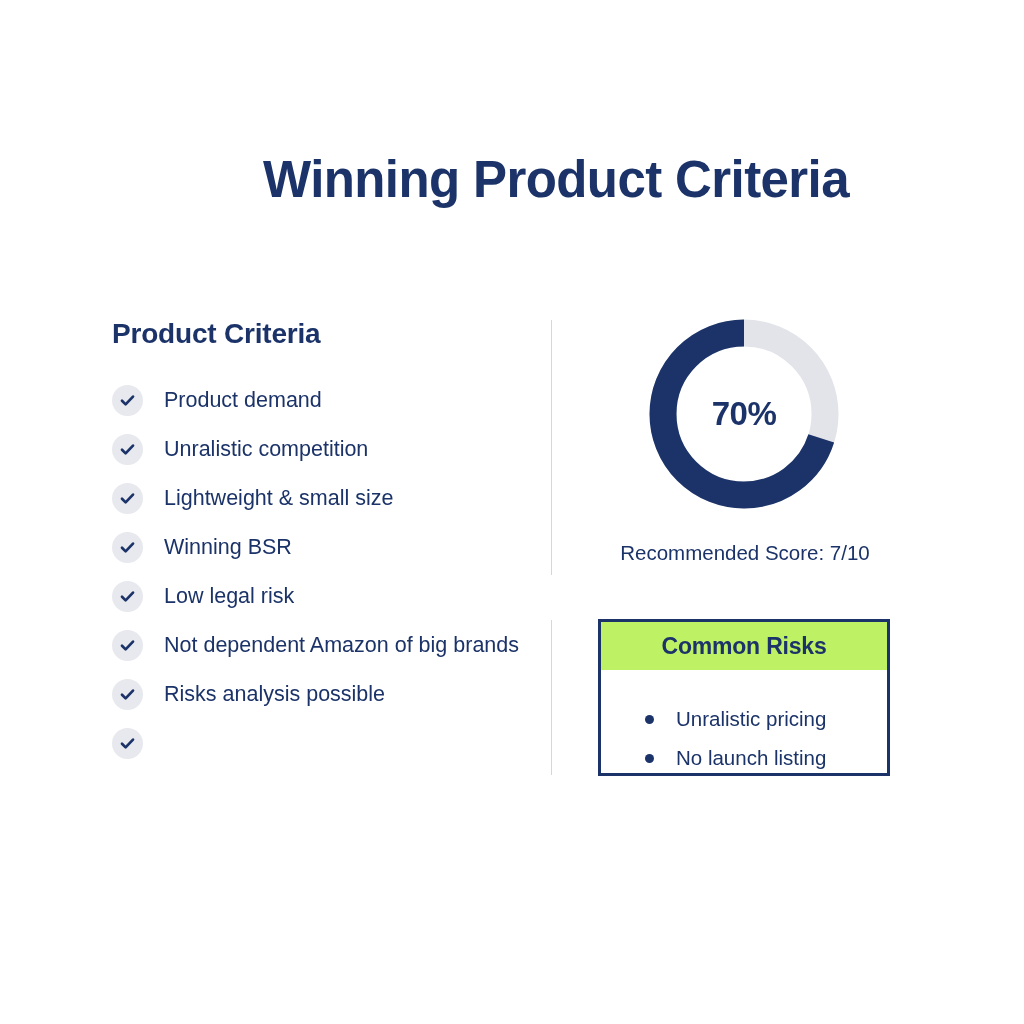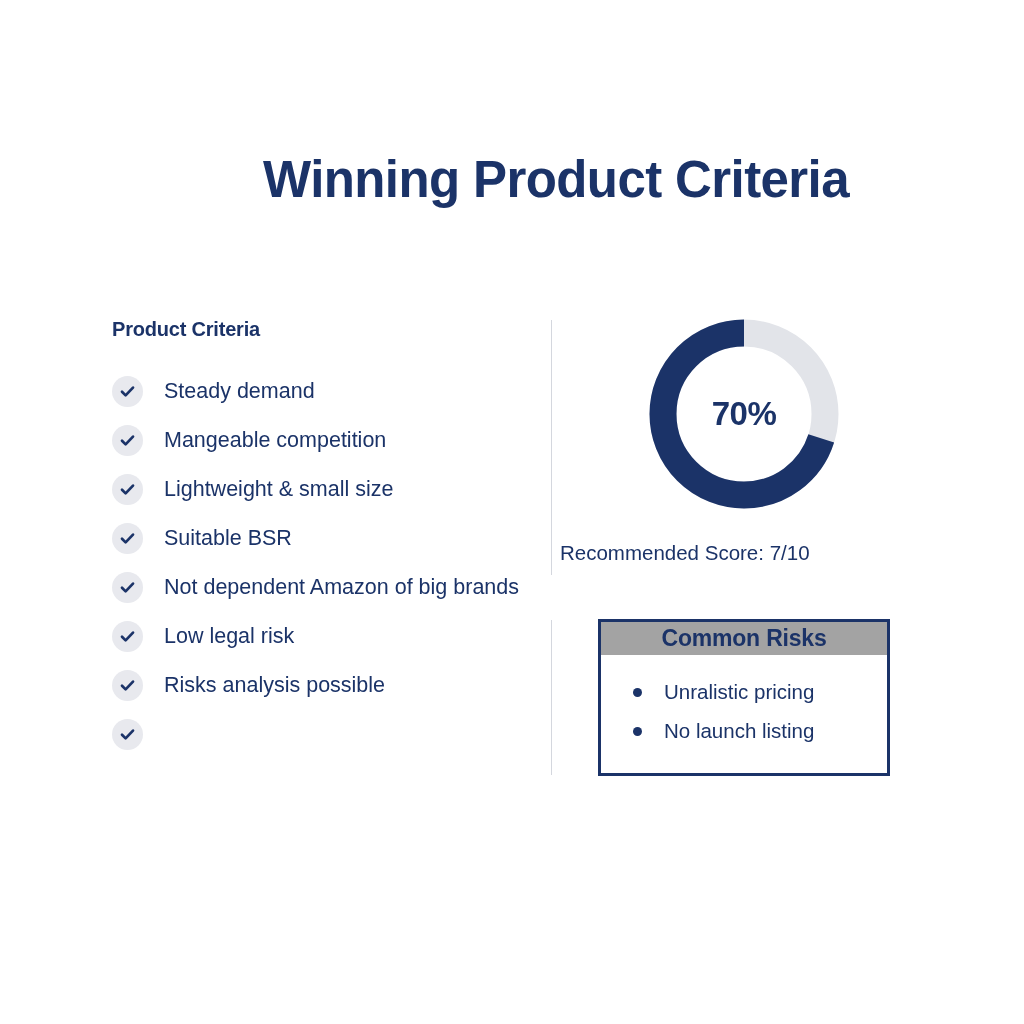--- a/index.html
+++ b/index.html
@@ -58,21 +58,21 @@
 
   
   .left-col {
     position: absolute;
     left: 112px;
     top: 318px;
     width: 430px;
   }
   .section-heading {
     color: #1b3368;
-    font-size: 20px;
+    font-size: 28px;
     font-weight: bold;
     letter-spacing: -0.2px;
     margin: 0 0 26px 0;
   }
   .criteria-list {
     list-style: none;
     margin: 0;
     padding: 0;
   }
   .criteria-item {
@@ -129,49 +129,50 @@
     color: #1b3368;
     font-size: 33px;
     font-weight: bold;
     letter-spacing: -0.5px;
   }
   .donut-caption {
     position: absolute;
     left: 560px;
     top: 541px;
     width: 370px;
+    text-align: center;
     color: #1b3368;
     font-size: 20.5px;
   }
 
   
   .risks-box {
     position: absolute;
     left: 598px;
     top: 619px;
     width: 292px;
     height: 157px;
     border: 3px solid #1b3368;
     background: #ffffff;
     box-sizing: border-box;
   }
   .risks-header {
-    height: 33px;
-    background: #a3a3a3;
+    height: 48px;
+    background: #bef264;
     display: flex;
     align-items: center;
     justify-content: center;
     color: #1b3368;
     font-size: 23px;
     font-weight: bold;
     letter-spacing: -0.2px;
   }
   .risks-list {
     list-style: none;
-    margin: 4px;
+    margin: 16px;
     padding: 14px 0 0 0;
   }
   .risks-item {
     display: flex;
     align-items: center;
     height: 39px;
     padding-left: 28px;
   }
   .risk-bullet {
     flex: 0 0 auto;
@@ -201,66 +202,66 @@
     <h2 class="section-heading">Product Criteria</h2>
 
     <ul class="criteria-list">
 
       <li class="criteria-item">
         <span class="check-circle">
           <svg width="19" height="19" viewBox="0 0 19 19" aria-hidden="true">
             <path d="M4 9.8 L7.6 13.4 L15 5.6" fill="none" stroke="#1b3368" stroke-width="2.7" stroke-linecap="round" stroke-linejoin="round"></path>
           </svg>
         </span>
-        <span class="criteria-label">Steady demand</span>
-      </li>
-
-      <li class="criteria-item">
-        <span class="check-circle">
-          <svg width="19" height="19" viewBox="0 0 19 19" aria-hidden="true">
-            <path d="M4 9.8 L7.6 13.4 L15 5.6" fill="none" stroke="#1b3368" stroke-width="2.7" stroke-linecap="round" stroke-linejoin="round"></path>
-          </svg>
-        </span>
-        <span class="criteria-label">Mangeable competition</span>
+        <span class="criteria-label">Product demand</span>
+      </li>
+
+      <li class="criteria-item">
+        <span class="check-circle">
+          <svg width="19" height="19" viewBox="0 0 19 19" aria-hidden="true">
+            <path d="M4 9.8 L7.6 13.4 L15 5.6" fill="none" stroke="#1b3368" stroke-width="2.7" stroke-linecap="round" stroke-linejoin="round"></path>
+          </svg>
+        </span>
+        <span class="criteria-label">Unralistic competition</span>
       </li>
 
       <li class="criteria-item">
         <span class="check-circle">
           <svg width="19" height="19" viewBox="0 0 19 19" aria-hidden="true">
             <path d="M4 9.8 L7.6 13.4 L15 5.6" fill="none" stroke="#1b3368" stroke-width="2.7" stroke-linecap="round" stroke-linejoin="round"></path>
           </svg>
         </span>
         <span class="criteria-label">Lightweight &amp; small size</span>
       </li>
 
       <li class="criteria-item">
         <span class="check-circle">
           <svg width="19" height="19" viewBox="0 0 19 19" aria-hidden="true">
             <path d="M4 9.8 L7.6 13.4 L15 5.6" fill="none" stroke="#1b3368" stroke-width="2.7" stroke-linecap="round" stroke-linejoin="round"></path>
           </svg>
         </span>
-        <span class="criteria-label">Suitable BSR</span>
+        <span class="criteria-label">Winning BSR</span>
+      </li>
+
+      <li class="criteria-item">
+        <span class="check-circle">
+          <svg width="19" height="19" viewBox="0 0 19 19" aria-hidden="true">
+            <path d="M4 9.8 L7.6 13.4 L15 5.6" fill="none" stroke="#1b3368" stroke-width="2.7" stroke-linecap="round" stroke-linejoin="round"></path>
+          </svg>
+        </span>
+        <span class="criteria-label">Low legal risk</span>
       </li>
 
       <li class="criteria-item">
         <span class="check-circle">
           <svg width="19" height="19" viewBox="0 0 19 19" aria-hidden="true">
             <path d="M4 9.8 L7.6 13.4 L15 5.6" fill="none" stroke="#1b3368" stroke-width="2.7" stroke-linecap="round" stroke-linejoin="round"></path>
           </svg>
         </span>
         <span class="criteria-label">Not dependent Amazon of big brands</span>
-      </li>
-
-      <li class="criteria-item">
-        <span class="check-circle">
-          <svg width="19" height="19" viewBox="0 0 19 19" aria-hidden="true">
-            <path d="M4 9.8 L7.6 13.4 L15 5.6" fill="none" stroke="#1b3368" stroke-width="2.7" stroke-linecap="round" stroke-linejoin="round"></path>
-          </svg>
-        </span>
-        <span class="criteria-label">Low legal risk</span>
       </li>
 
       <li class="criteria-item">
         <span class="check-circle">
           <svg width="19" height="19" viewBox="0 0 19 19" aria-hidden="true">
             <path d="M4 9.8 L7.6 13.4 L15 5.6" fill="none" stroke="#1b3368" stroke-width="2.7" stroke-linecap="round" stroke-linejoin="round"></path>
           </svg>
         </span>
         <span class="criteria-label">Risks analysis possible</span>
       </li>

